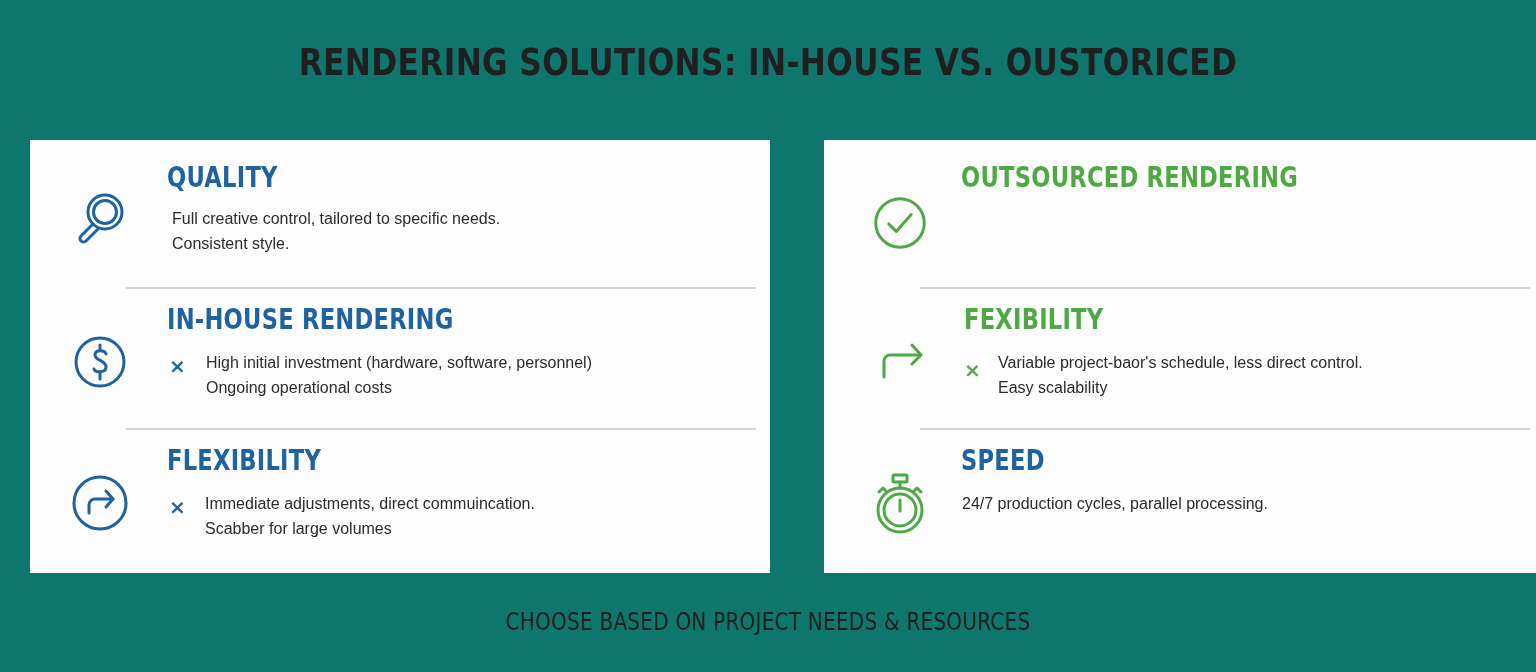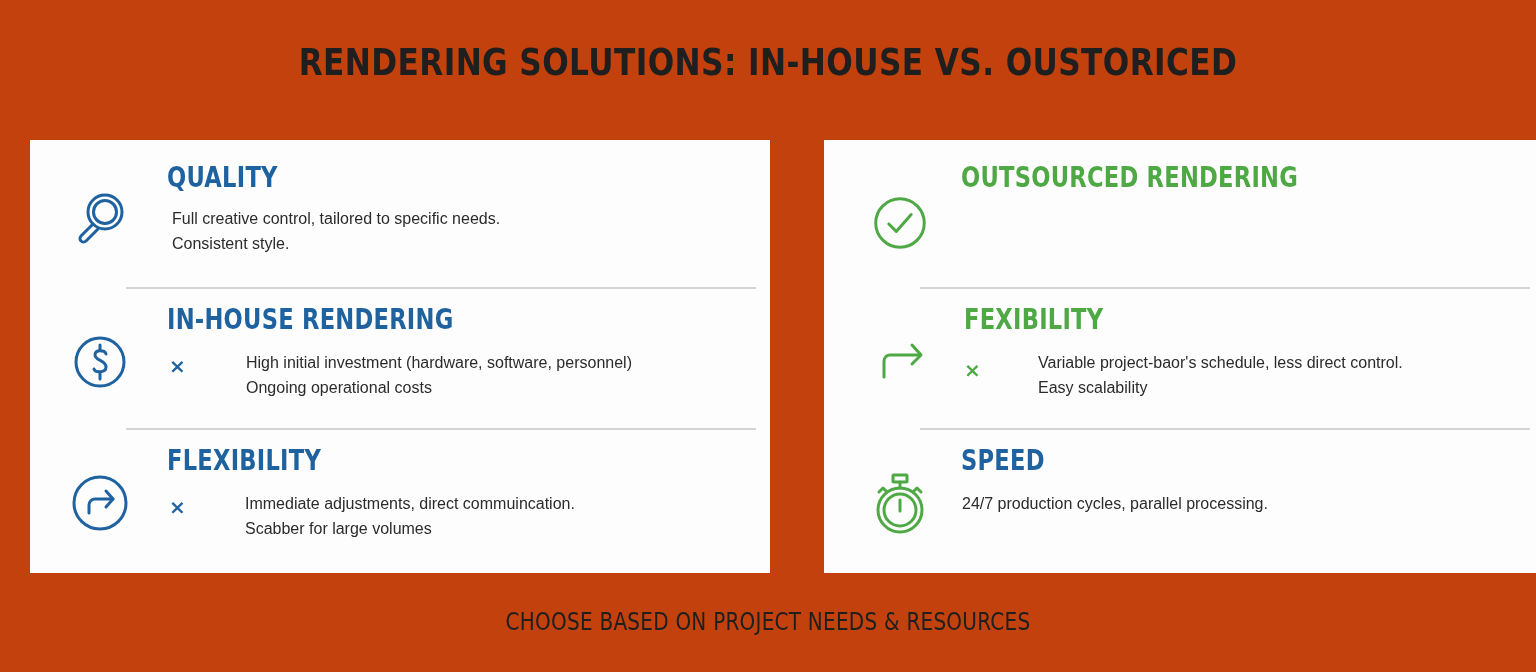--- a/index.html
+++ b/index.html
@@ -8,21 +8,21 @@
       height: 672px;
       background: #efefef;
       overflow: hidden;
       font-family: "Liberation Sans", "DejaVu Sans", sans-serif;
       color: #2a2a2a;
     }
     .page {
       position: relative;
       width: 1536px;
       height: 672px;
-      background: #c2410c;
+      background: #0f766e;
     }
     .title {
       position: absolute;
       top: 40px;
       left: 0;
       width: 1536px;
       text-align: center;
       font-family: "DejaVu Sans", sans-serif;
       font-weight: bold;
       font-size: 38px;
@@ -86,21 +86,21 @@
     .body-text {
       position: absolute;
       left: 142px;
       top: 66px;
       font-family: "Liberation Sans", sans-serif;
       font-size: 16px;
       line-height: 25px;
       color: #2b2b2b;
       white-space: nowrap;
     }
-    .body-text.indented { left: 176px; margin-left: 40px; }
+    .body-text.indented { left: 176px; }
 
     .xmark {
       position: absolute;
       left: 139px;
       top: 72px;
       font-family: "DejaVu Sans", sans-serif;
       font-weight: bold;
       font-size: 20px;
       line-height: 20px;
     }

